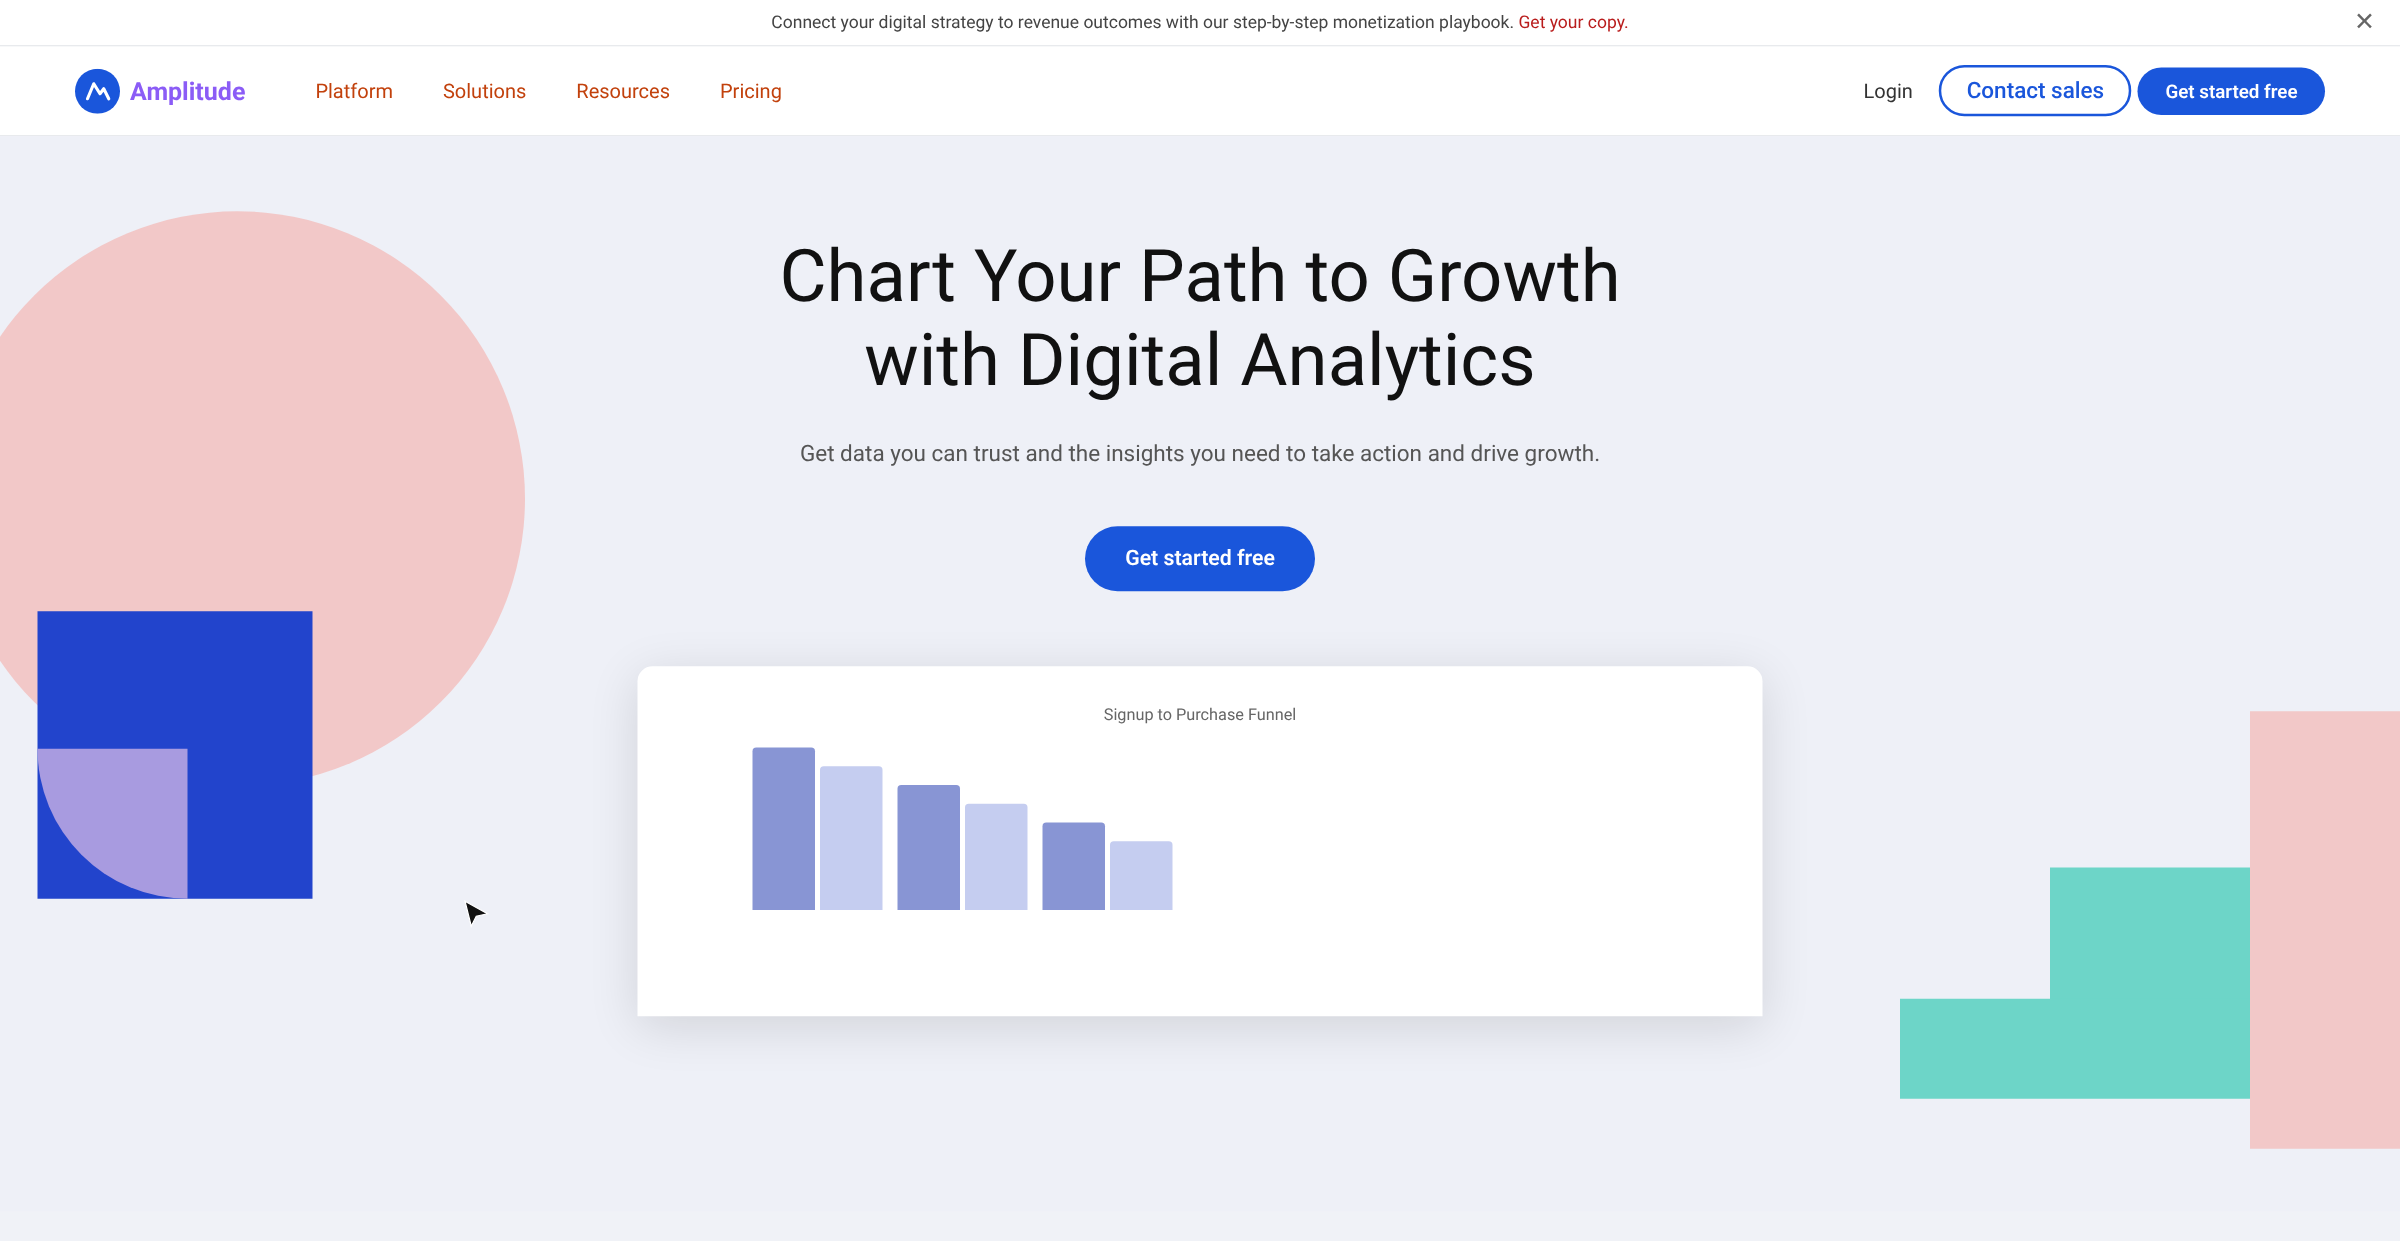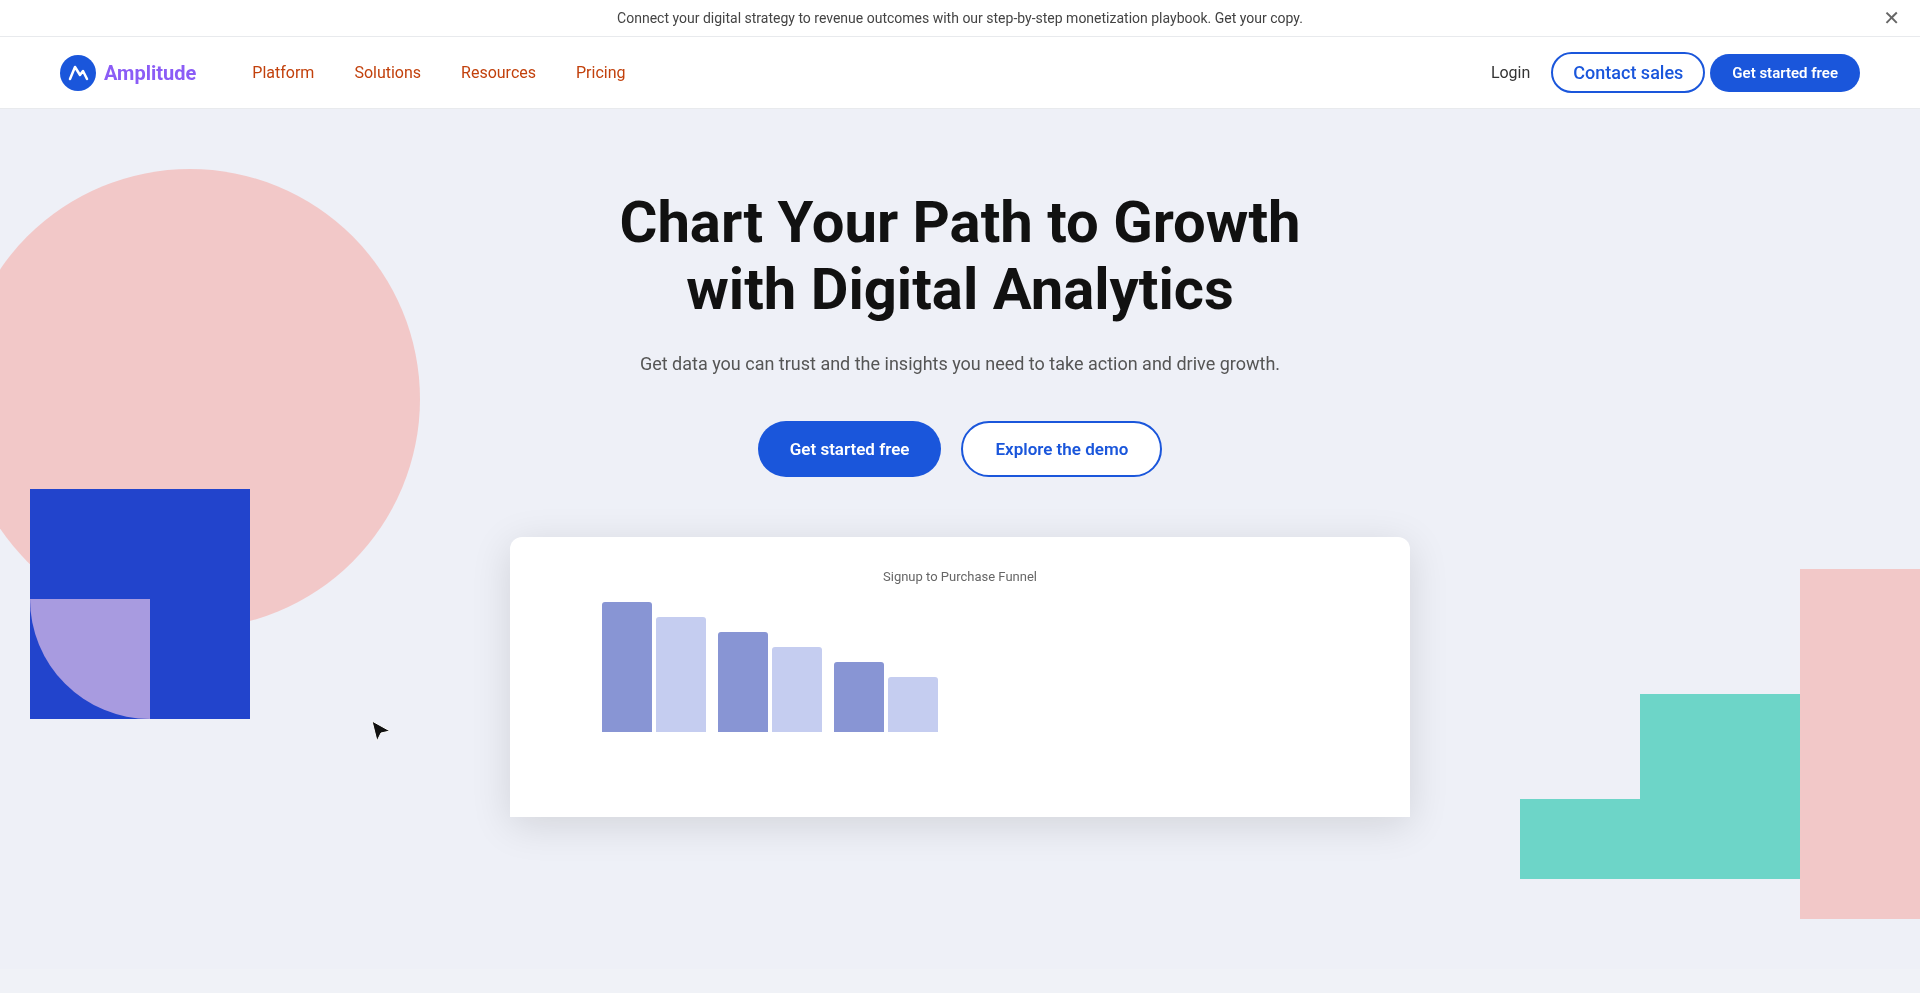--- a/index.html
+++ b/index.html
@@ -14,21 +14,21 @@
     .announcement-banner {
       background: #fff;
       text-align: center;
       padding: 10px 20px;
       font-size: 14px;
       color: #444;
       border-bottom: 1px solid #e8eaed;
       position: relative;
     }
     .announcement-banner a {
-      color: #404040;
+      color: #b91c1c;
       text-decoration: none;
     }
     .announcement-close {
       position: absolute;
       right: 20px;
       top: 50%;
       transform: translateY(-50%);
       background: none;
       border: none;
       font-size: 20px;
@@ -185,21 +185,21 @@
     
     .hero-content {
       position: relative;
       z-index: 10;
       text-align: center;
       padding-top: 80px;
       max-width: 760px;
     }
     .hero-title {
       font-size: 58px;
-      font-weight: 700;
+      font-weight: 400;
       color: #111;
       line-height: 1.15;
       margin-bottom: 28px;
     }
     .hero-subtitle {
       font-size: 18px;
       color: #555;
       margin-bottom: 44px;
       line-height: 1.5;
     }
@@ -405,21 +405,20 @@
   <div class="shape-pink-rect-right"></div>
   <div class="shape-teal-rect"></div>
   <div class="shape-teal-rect-bottom"></div>
 
   <div class="hero-content">
     <h1 class="hero-title">Chart Your Path to Growth with Digital Analytics</h1>
     <p class="hero-subtitle">Get data you can trust and the insights you need to take action and drive growth.</p>
 
     <div class="hero-buttons">
       <button class="btn-get-started-hero">Get started free</button>
-      <button class="btn-explore-demo">Explore the demo</button>
     </div>
   </div>
 
   <div class="dashboard-preview">
 
     <div class="funnel-section">
       <div class="funnel-label">Signup to Purchase Funnel</div>
       <div class="funnel-bars">
 
         <div class="funnel-bar-group">

